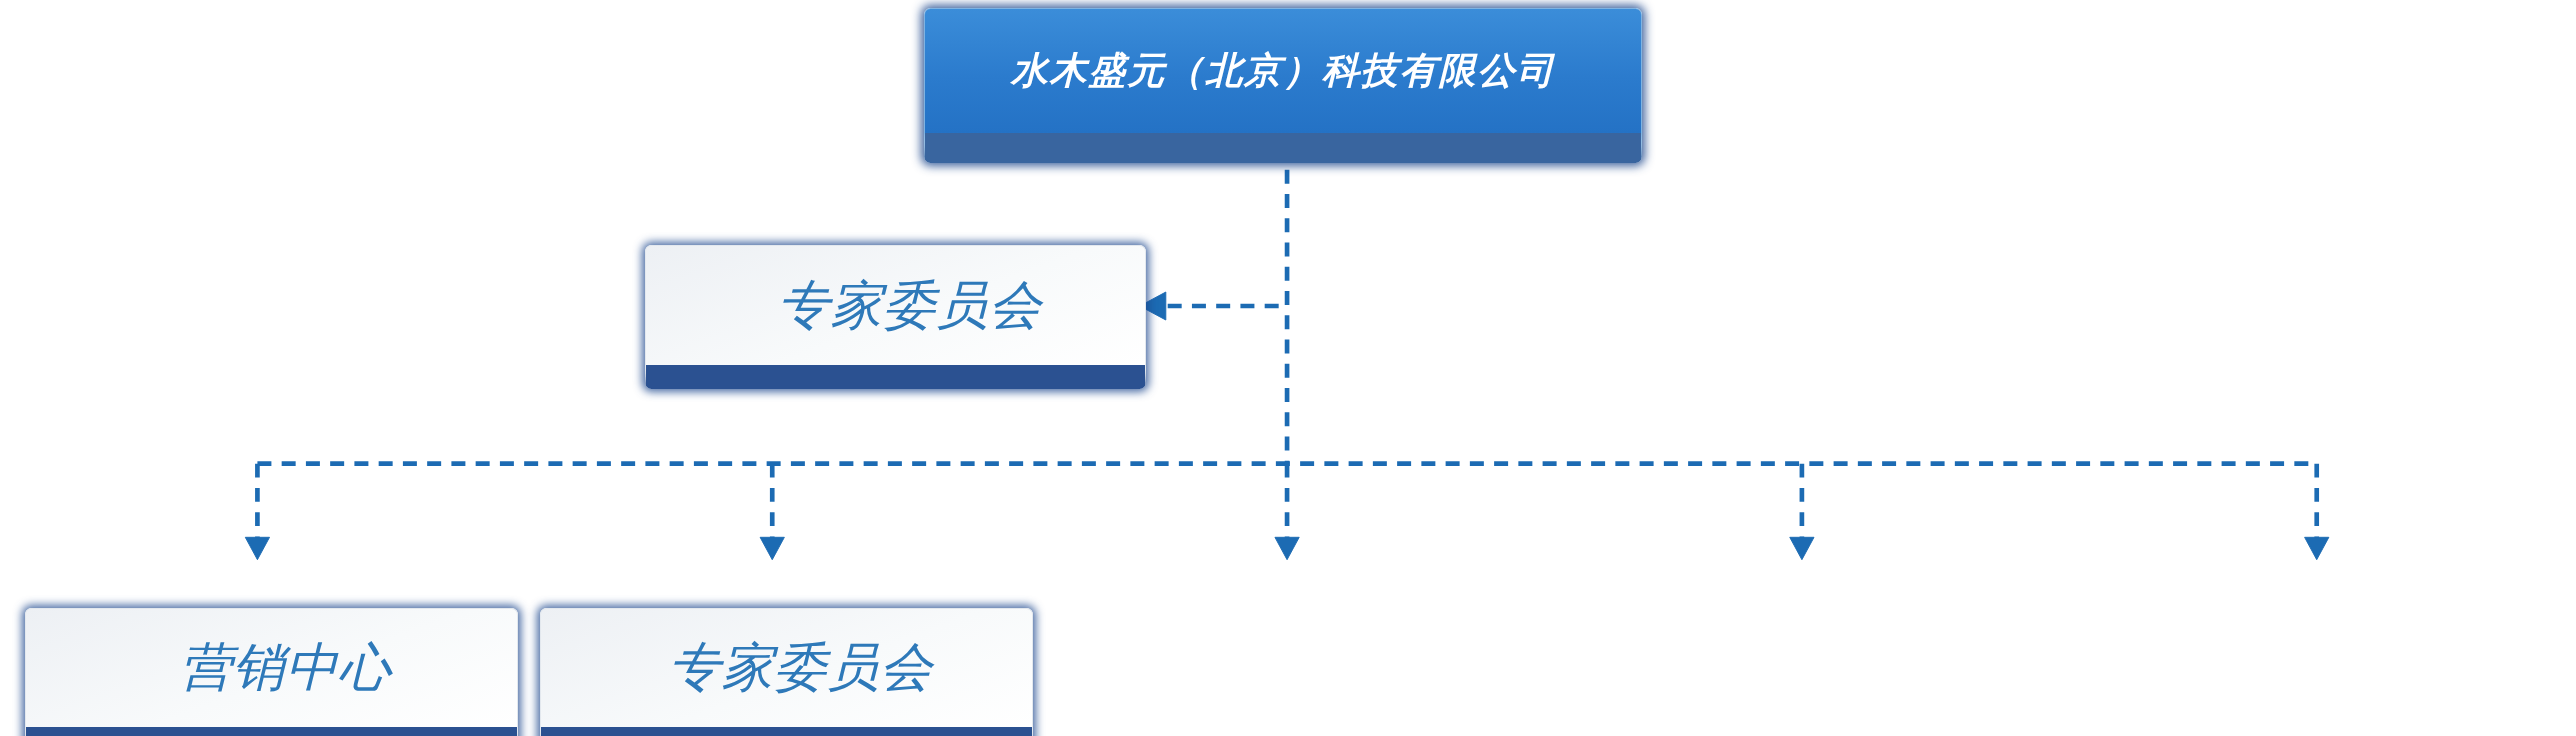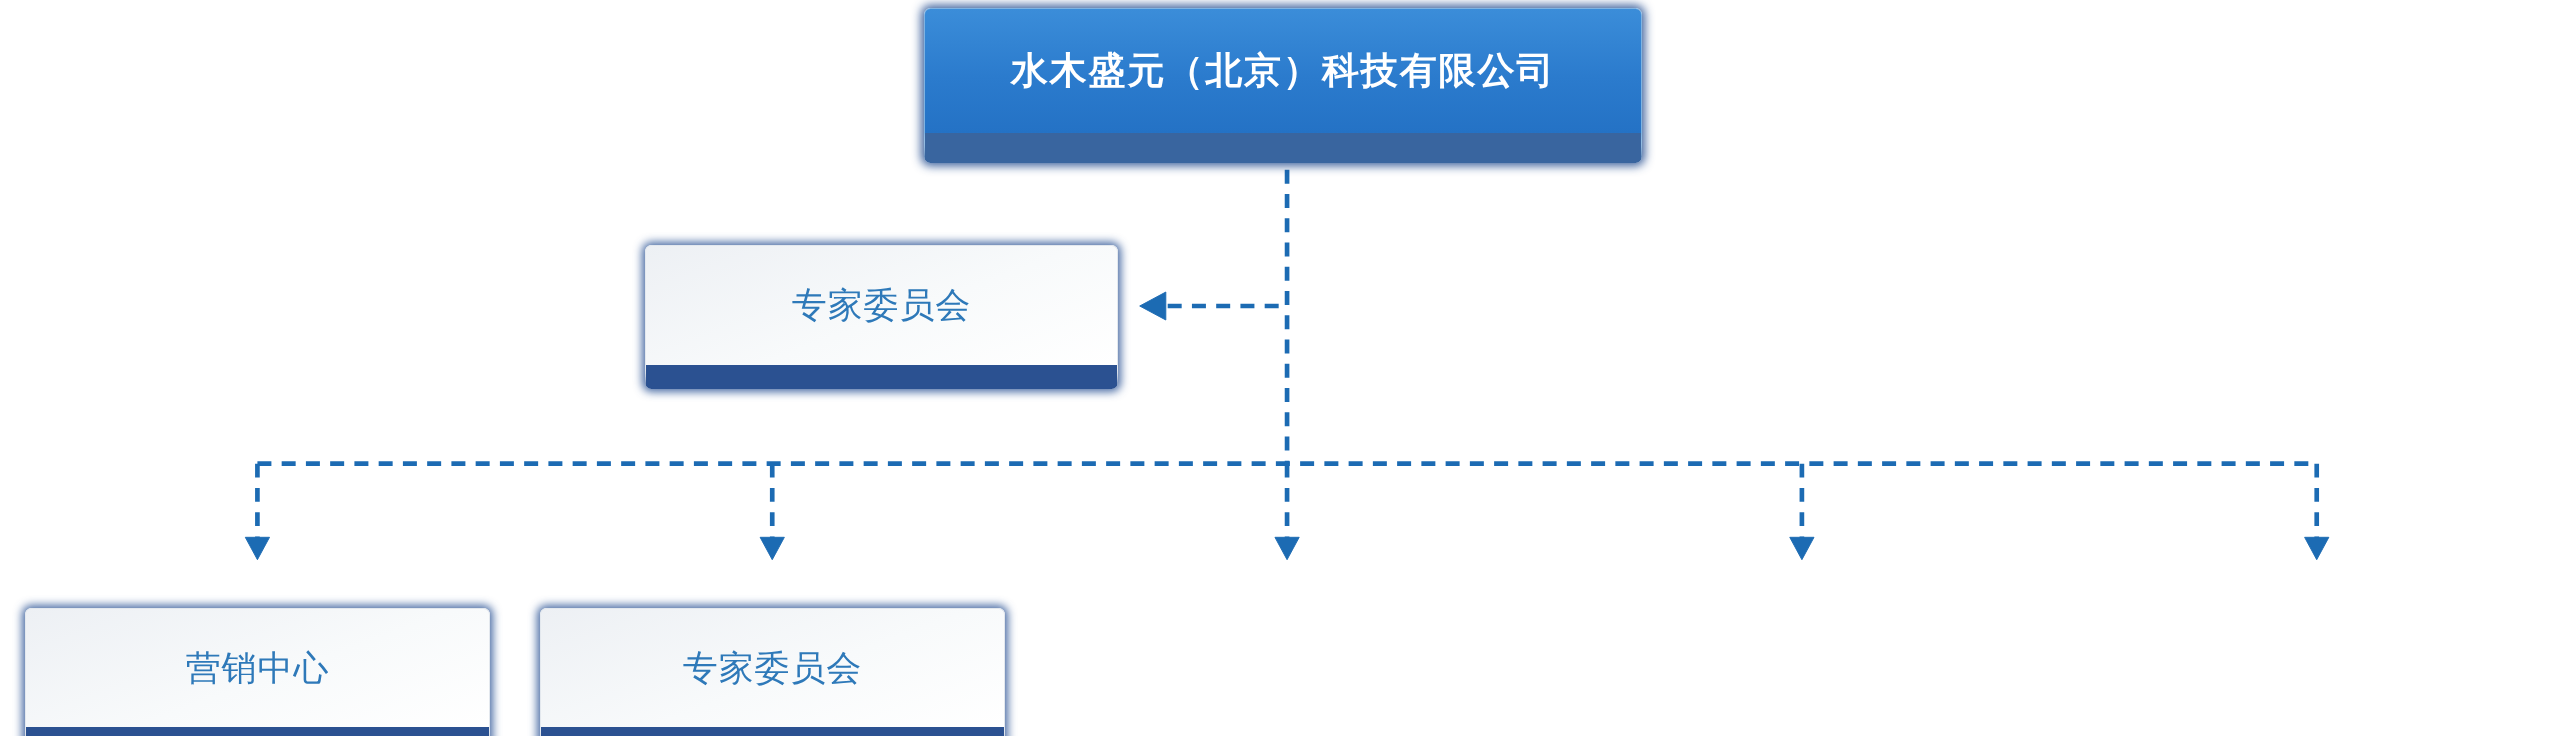--- a/index.html
+++ b/index.html
@@ -3,36 +3,36 @@
 <meta charset="utf-8">
 <style>
   html,body{margin:0;padding:0;background:#ffffff;}
   .canvas{
     position:relative;width:2576px;height:737px;background:#ffffff;overflow:hidden;
     font-family:"Liberation Sans","DejaVu Sans",sans-serif;
   }
   .connectors{position:absolute;left:0;top:0;width:2576px;height:737px;}
   .node{
     position:absolute;display:flex;align-items:center;justify-content:center;
-    border-radius:6.5px;white-space:nowrap;
+    border-radius:6.5px;white-space:nowrap;font-style:italic;
   }
   .node-root{
     left:924px;top:7.5px;width:716px;height:124px;
     background:linear-gradient(180deg,#3b8dd9 0%,#2b7bcd 55%,#2472c5 100%);
     border:1.9px solid #7fb3e2;
     border-bottom:30px solid #39659f;
     box-shadow:0 0 9.3px 2.8px rgba(28,70,140,0.85);
     color:#ffffff;font-size:37px;font-weight:bold;letter-spacing:1.9px;
   }
   .node-white{
     background:linear-gradient(160deg,#edf0f4 0%,#f8fafb 55%,#ffffff 100%);
     border:0.9px solid #e3e8ee;
     border-bottom:24px solid #2b5191;
     box-shadow:0 0 8.4px 2.8px rgba(30,72,142,0.8);
-    color:#2e79b9;font-size:35px;letter-spacing:0.9px;
+    color:#2e79b9;font-size:52px;letter-spacing:0.9px;padding-left:28px;
   }
   .node-committee{left:645px;top:245px;width:471px;height:119px;}
   .node-dept{top:608px;width:463px;height:118px;border-bottom-width:27px;}
   .dept-0{left:25px;}
   .dept-1{left:540px;}
   .dept-2{left:1055px;}
   .dept-3{left:1570px;}
   .dept-4{left:2084px;}
 </style>
 </head>

